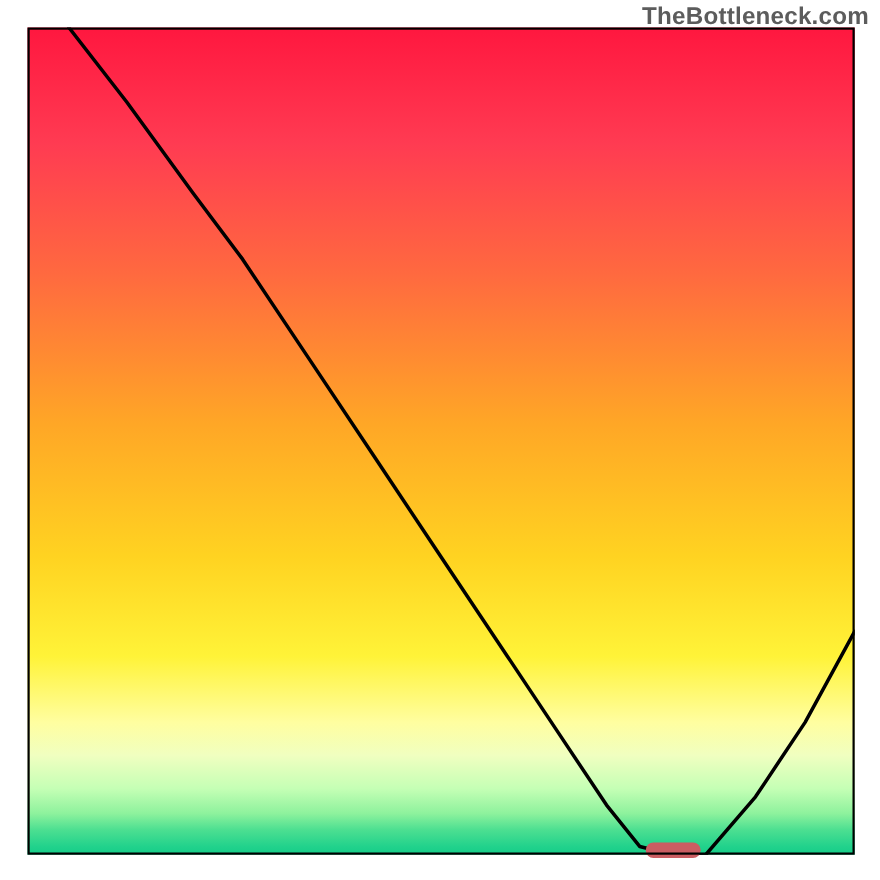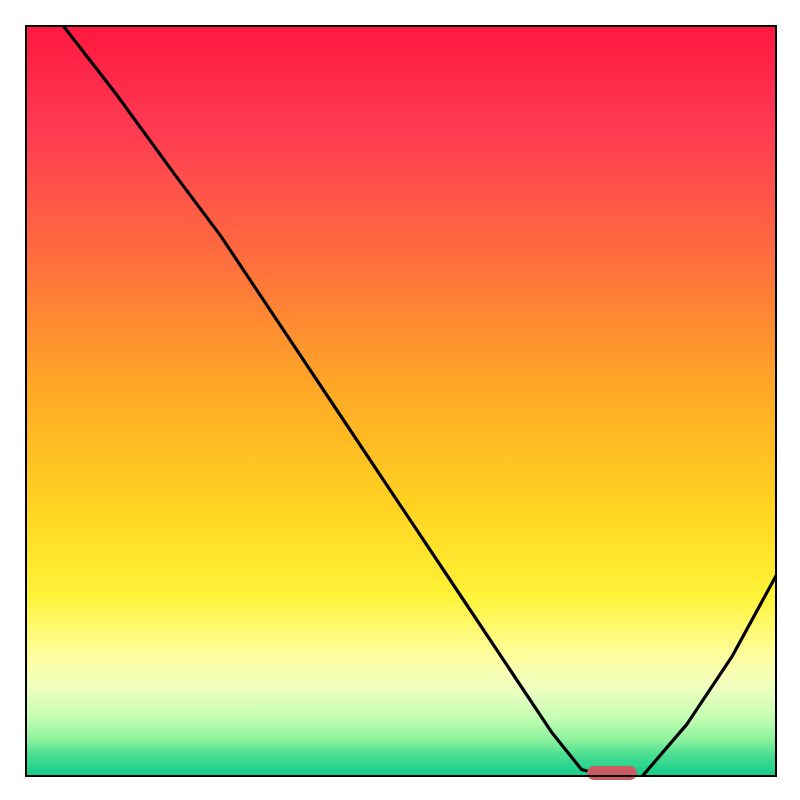--- a/index.html
+++ b/index.html
@@ -77,20 +77,21 @@
     border-radius: 7px;
     background: #cb5d62;
     transform: translate(-50%, -50%);
   }
 </style>
 </head>
 <body>
 
 <div class="container">
 
+  <div class="watermark">TheBottleneck.com</div>
 
   <div class="plot">
     <div class="gradient"></div>
 
     <svg class="curve" viewBox="0 0 752 752" preserveAspectRatio="none">
       <path id="curve-path" fill="none" stroke="#000" stroke-width="3.2" stroke-linejoin="round" stroke-linecap="round" d="M37.6 0.0 L90.2 67.7 L150.4 150.4 L195.5 210.6 L255.7 300.8 L315.8 391.0 L376.0 481.3 L436.2 571.5 L481.3 639.2 L526.4 706.9 L556.5 744.5 L586.6 752.0 L616.6 752.0 L661.8 699.4 L706.9 631.7 L752.0 549.0"></path>
     </svg>
 
     <div id="marker" class="marker" style="left: 586.56px; top: 748.24px; background: rgb(203, 93, 98);"></div>
 

